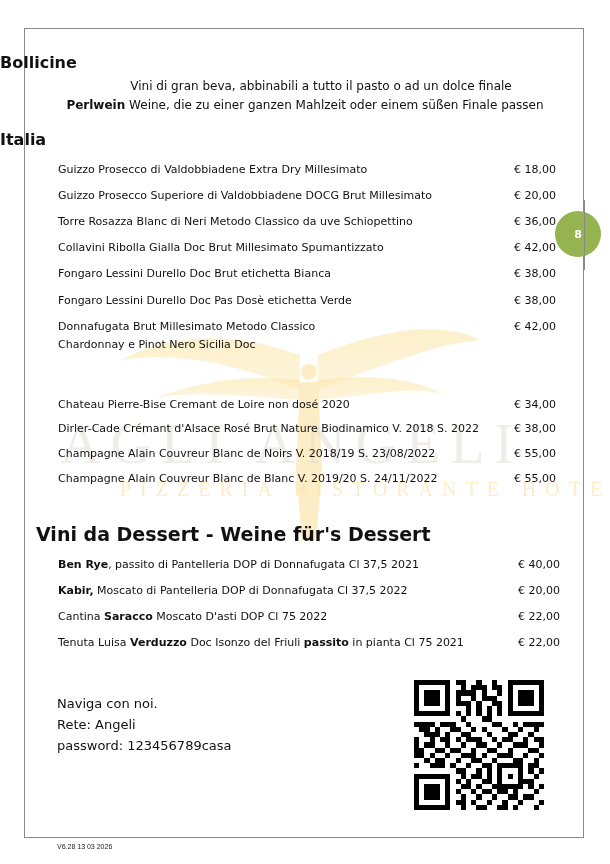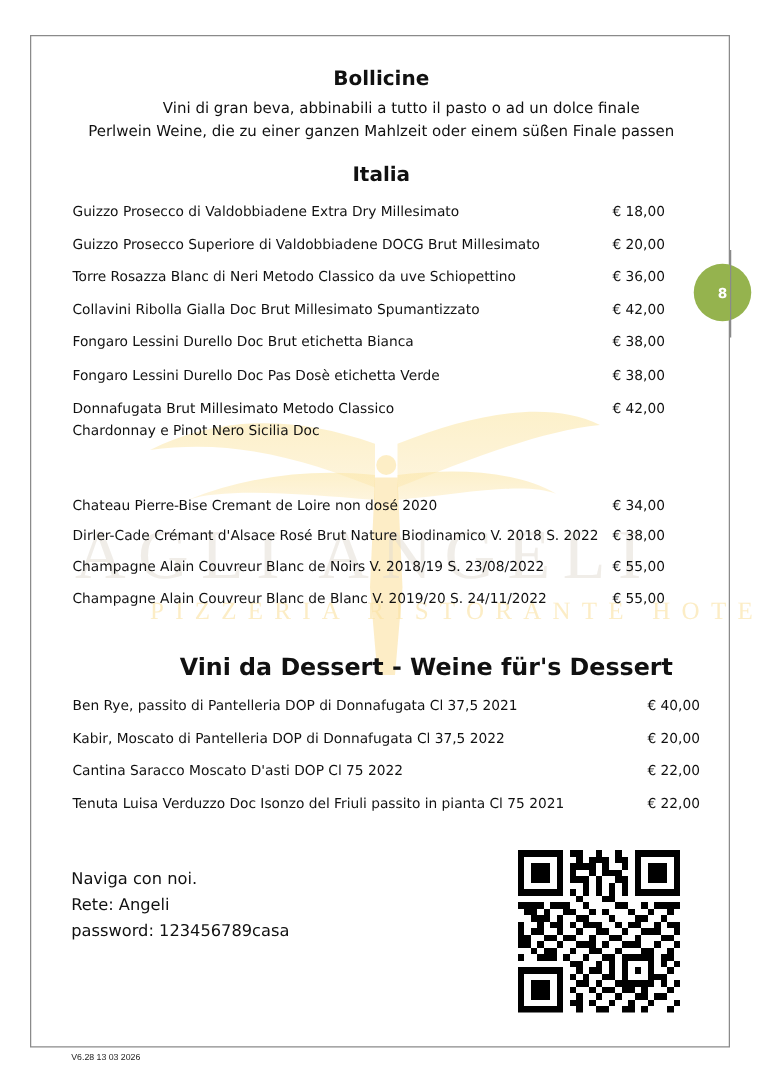--- a/index.html
+++ b/index.html
@@ -18,28 +18,28 @@
     }
     .wm-big { left: 60px; top: 412px; font-size: 56px; letter-spacing: 10px; color: rgba(225,220,210,0.5); }
     .wm-small { left: 120px; top: 478px; font-size: 20px; letter-spacing: 9px; color: rgba(250,225,160,0.6); }
     .badge {
       position: absolute; left: 555px; top: 211px; width: 46px; height: 46px; border-radius: 50%;
       background: #95b34e; color: #fff; font-size: 11px; font-weight: bold;
       display: flex; align-items: center; justify-content: center; z-index: 5;
     }
     .badge-line { position: absolute; left: 584px; top: 200px; width: 1px; height: 70px; background: #8a8a8a; z-index: 6; }
     .content { position: absolute; left: 0; top: 0; width: 610px; height: 864px; z-index: 3; }
-    .h { position: absolute; left: 0; width: 610px; text-align: center; font-weight: bold; font-size: 16px; }
+    .h { position: absolute; left: 0; width: 610px; text-align: left; font-weight: bold; font-size: 16px; }
     .sub { position: absolute; left: 0; width: 610px; text-align: center; font-size: 12px; }
     .row { position: absolute; left: 58px; width: 490px; font-size: 11px; }
     .row .name { position: absolute; left: 0; top: 0; white-space: nowrap; }
     .row .name2 { position: absolute; left: 0; top: 18px; white-space: nowrap; }
-    .row .price { position: absolute; left: 432px; top: 0; white-space: nowrap; text-align: right; }
+    .row .price { position: absolute; left: 456px; top: 0; white-space: nowrap; text-align: right; }
     .row .price-d { position: absolute; left: 436px; top: 0; white-space: nowrap; margin-left: 24px; }
-    b { font-weight: normal; }
+    b { font-weight: bold; }
     .wifi { position: absolute; left: 57px; top: 693px; font-weight: normal; font-size: 13px; line-height: 21px; }
     .qr { position: absolute; left: 411px; top: 680px; width: 136px; height: 130px; }
     .footer { position: absolute; left: 57px; top: 843px; font-size: 7px; color: #222; font-family: "Liberation Sans", sans-serif; }
   </style>
 </head>
 <body>
 
 <div class="page"></div>
 
 <div class="watermark">

